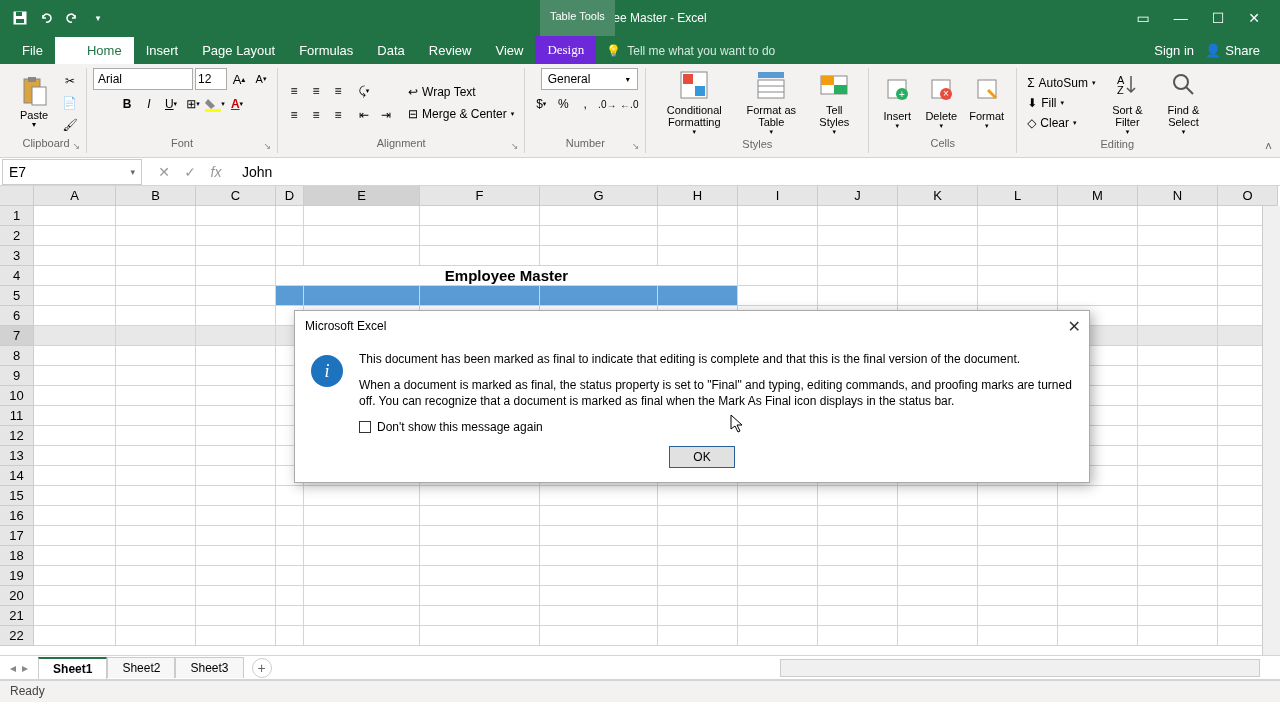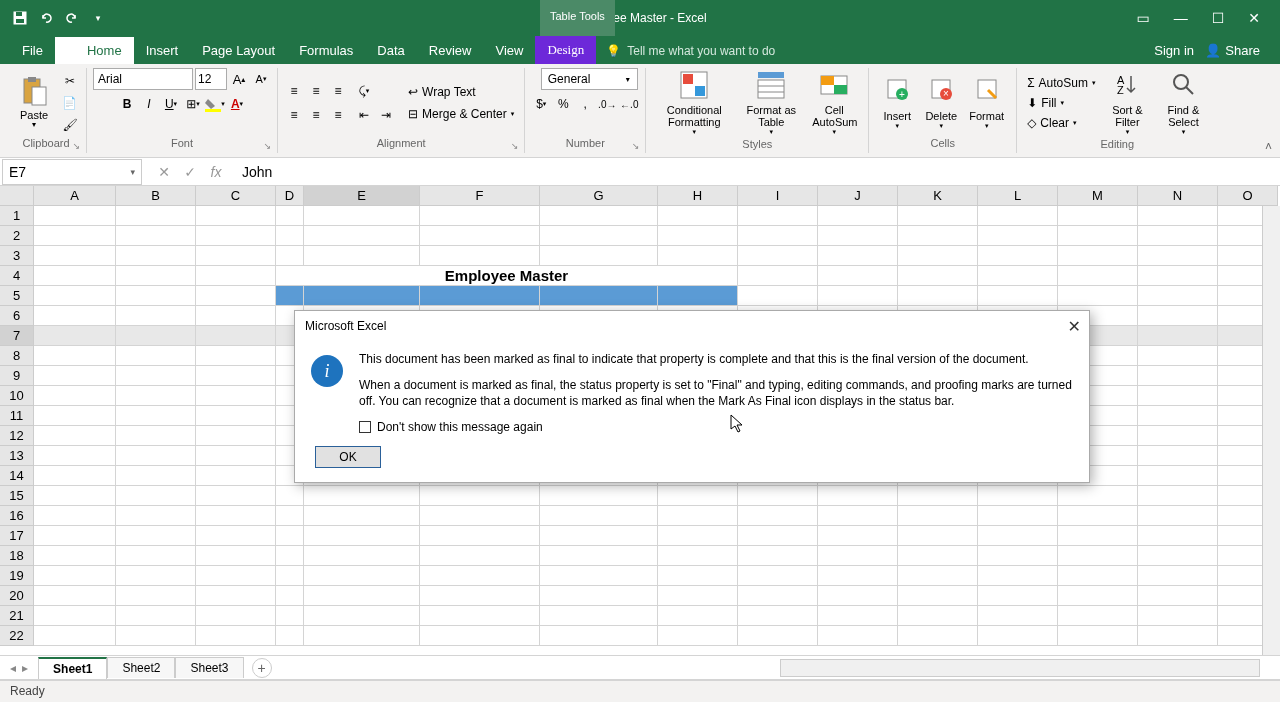--- a/index.html
+++ b/index.html
@@ -81,21 +81,21 @@
 
 
 .dialog { position: absolute; left: 294px; top: 310px; width: 796px; background: #fff; border: 1px solid #aaa; box-shadow: 3px 3px 12px rgba(0,0,0,0.3); }
 .dlg-title { height: 30px; display: flex; align-items: center; padding: 0 10px; font-size: 12px; position: relative; }
 .dlg-close { position: absolute; right: 8px; top: 6px; font-size: 16px; color: #333; }
 .dlg-body { display: flex; padding: 10px 16px 6px 16px; gap: 16px; font-size: 12px; }
 .dlg-icon { width: 32px; height: 32px; border-radius: 50%; background: #1e73be; color: #fff; display: flex; align-items: center; justify-content: center; font-size: 18px; font-style: italic; font-family: Georgia, serif; flex-shrink: 0; margin-top: 4px; }
 .dlg-text p { margin-bottom: 10px; line-height: 1.35; }
 .dlg-check { display: flex; align-items: center; gap: 6px; font-size: 12px; margin-top: 4px; }
 .dlg-check .cb { width: 12px; height: 12px; border: 1px solid #333; }
-.dlg-buttons { display: flex; padding: 6px 0 14px 0; margin-left: 20px; }
+.dlg-buttons { display: flex; justify-content: center; padding: 6px 0 14px 0; margin-left: 20px; }
 .dlg-ok { width: 66px; height: 22px; border: 1px solid #2a6099; background: #e1e1e1; font-size: 12px; }
 
 
 .cursor { position: absolute; left: 730px; top: 414px; font-size: 16px; pointer-events: none; }
 </style>
 </head>
 <body>
 
 <div class="titlebar">
   <div class="qat">
@@ -284,21 +284,21 @@
             </svg></div>
         <span style="width:58px;">Format as Table</span>
           <span style="font-size:7px;">▾</span>
       </div>
       <div class="bigbtn">
         <div class="bi"><svg width="30" height="30">
               <rect x="2" y="6" width="26" height="18" fill="#fff" stroke="#888"></rect>
               <rect x="2" y="6" width="13" height="9" fill="#f39c12"></rect>
               <rect x="15" y="15" width="13" height="9" fill="#27ae60"></rect>
             </svg></div>
-        <span style="width:44px;">Cell AutoSum</span>
+        <span style="width:44px;">Tell Styles</span>
           <span style="font-size:7px;">▾</span>
       </div>
     </div>
     <div class="group-label"><span>Styles</span></div>
   </div>
 
   <div class="group">
     <div class="group-body">
       <div class="bigbtn">
           <div class="bi"><svg width="26" height="26">
@@ -818,21 +818,21 @@
 <div class="status"><span>Ready</span></div>
 
 <div class="dialog">
   <div class="dlg-title">
     <span>Microsoft Excel</span>
     <span class="dlg-close">✕</span>
   </div>
   <div class="dlg-body">
     <div class="dlg-icon">i</div>
     <div class="dlg-text">
-      <p>This document has been marked as final to indicate that property is complete and that this is the final version of the document.</p>
+      <p>This document has been marked as final to indicate that editing is complete and that this is the final version of the document.</p>
       <p>When a document is marked as final, the status property is set to "Final" and typing, editing commands, and proofing marks are turned off. You can recognize that a document is marked as final when the Mark As Final icon displays in the status bar.</p>
       <div class="dlg-check">
         <span class="cb"></span>
         <span>Don't show this message again</span>
       </div>
     </div>
   </div>
   <div class="dlg-buttons">
     <button class="dlg-ok">OK</button>
   </div>

